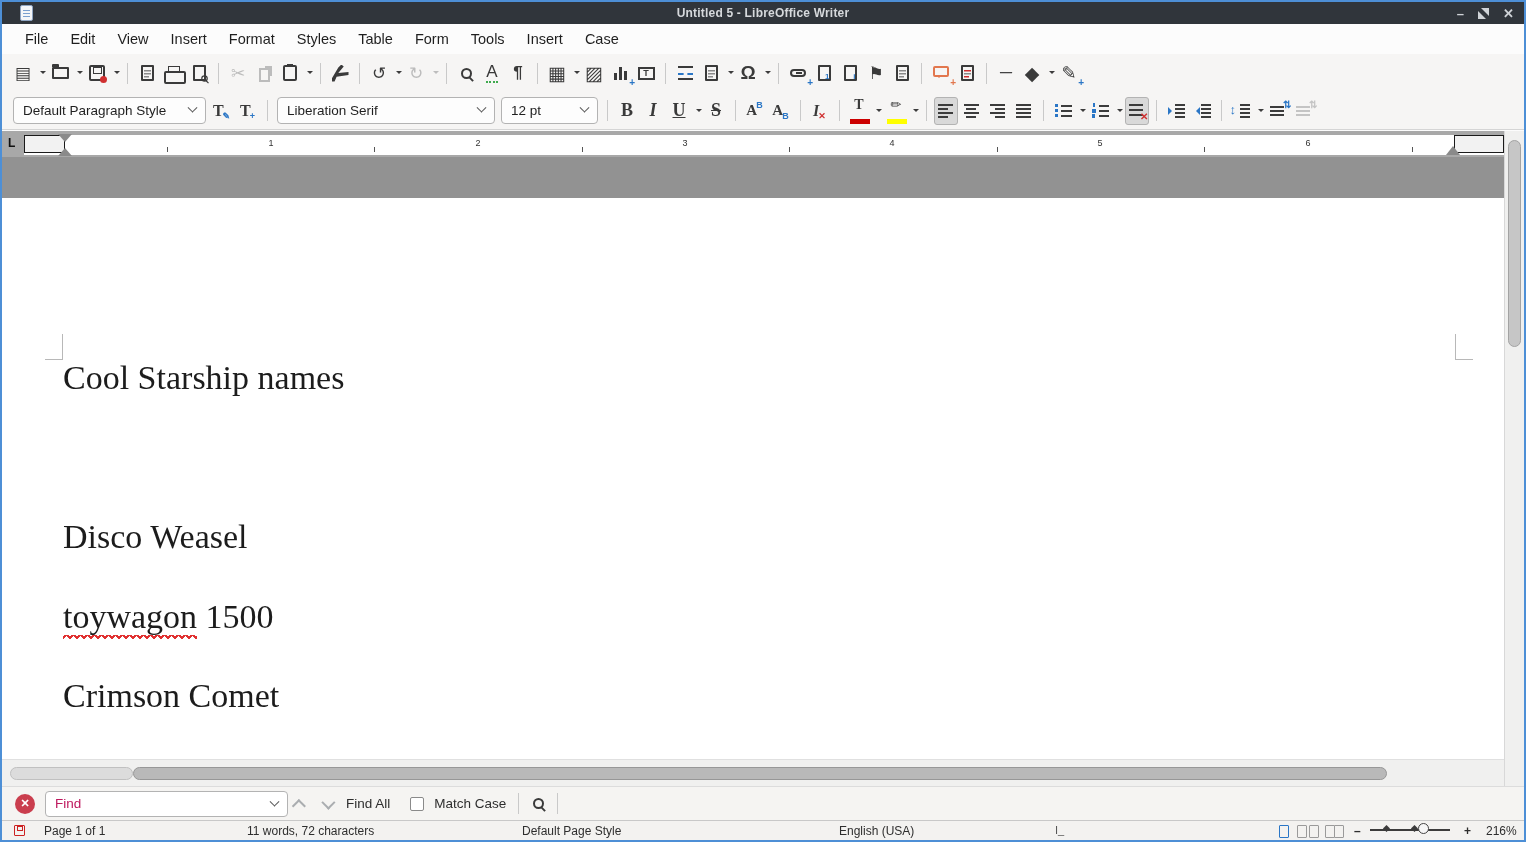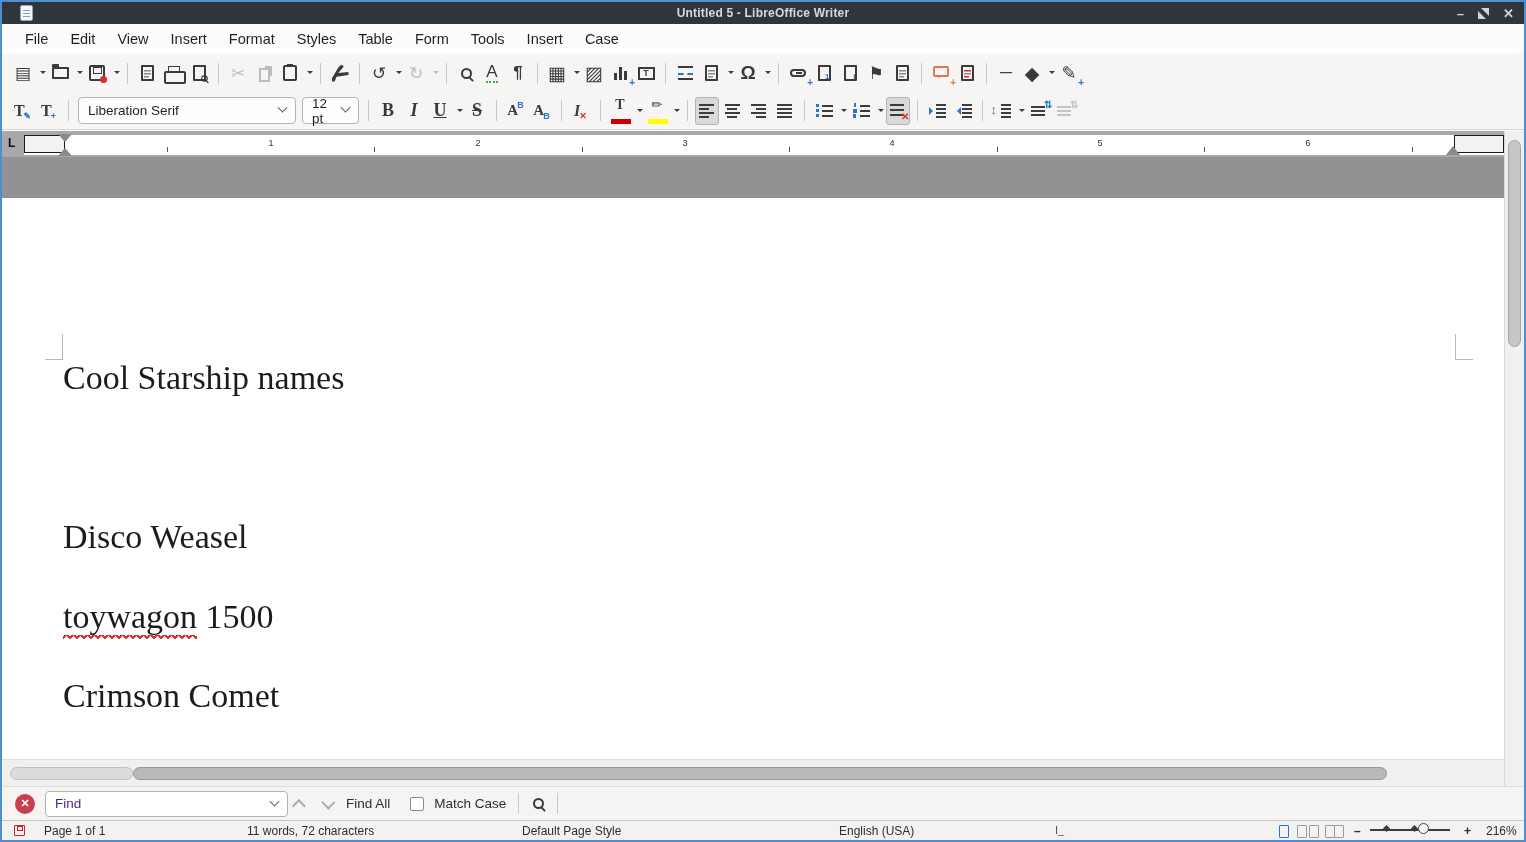--- a/index.html
+++ b/index.html
@@ -121,21 +121,21 @@
   .vscroll { position:absolute; right:0; top:129px; width:20px; height:655px; background:#f0f0ef; border-left:1px solid #d8d8d8; }
   .vthumb { position:absolute; left:3px; top:9px; width:13px; height:207px; background:#c6c6c6; border:1px solid #a3a3a3; border-radius:7px; }
   .hscroll-row { position:absolute; left:0; top:757px; width:1502px; height:27px; background:#f0f0ef; border-top:1px solid #e0e0e0; }
   .hseg { position:absolute; left:8px; top:7px; width:123px; height:13px; background:#dcdcdc; border:1px solid #c0c0c0; border-radius:7px; }
   .hthumb { position:absolute; left:131px; top:7px; width:1254px; height:13px; background:#b9b9b9; border:1px solid #979797; border-radius:7px; }
 
   
   .findbar { position:absolute; left:0; top:784px; width:100%; height:34px; background:#f5f4f2; border-top:1px solid #dcdcdc; display:flex; align-items:center; padding-left:13px; }
   .fclose { width:20px; height:20px; border-radius:50%; background:#ca3e4e; color:#fff; font-size:11px; font-weight:bold; display:flex; align-items:center; justify-content:center; }
   .fcombo { width:243px; height:26px; margin-left:10px; position:relative; }
-  .fcombo input { width:100%; height:100%; border:1px solid #b3b3b3; border-radius:4px; padding:0 24px 0 9px; font-size:13.5px; font-family:"Liberation Sans", sans-serif; color:#4c1d95; background:#fff; outline:none; }
+  .fcombo input { width:100%; height:100%; border:1px solid #b3b3b3; border-radius:4px; padding:0 24px 0 9px; font-size:13.5px; font-family:"Liberation Sans", sans-serif; color:#be185d; background:#fff; outline:none; }
   .fcombo .chev { position:absolute; right:10px; top:10px; }
   .fchev { width:10px; height:10px; border-left:2px solid #aaadb0; border-top:2px solid #aaadb0; margin:0 8px; }
   .fchev.up { transform:rotate(45deg) translateY(3px); }
   .fchev.down { transform:rotate(-135deg) translateY(2px); }
   .flabel { font-size:13.5px; color:#2e2e2e; margin:0 6px; }
   .fcheck { width:14px; height:14px; border:1px solid #8a8a8a; border-radius:2px; background:#fff; margin:0 4px 0 14px; }
 
   
   .statusbar { position:absolute; left:0; top:818px; width:100%; height:20px; background:#f3f2f0; border-top:1px solid #c8c8c8; font-size:12px; color:#2e2e2e; }
   .sb { position:absolute; top:3px; }
@@ -306,34 +306,38 @@
           <span style="font-size:19px">◆</span>
         </span>
         <span class="dd"></span>
     <span class="tbtn">
           <span style="font-size:18px">✎</span>
           <span class="plus">+</span>
         </span>
   </div>
 
   <div class="tb-row tb2">
+    <span class="combo" style="width:193px">
+          <span>Default Paragraph Style</span>
+          <span class="chev"></span>
+        </span>
     <span class="tbtn">
           <span class="f-serif" style="font-size:16px">T</span>
           <span class="subb">✎</span>
         </span>
     <span class="tbtn">
           <span class="f-serif" style="font-size:16px">T</span>
           <span class="subb">+</span>
         </span>
     <span class="sp"></span>
     <span class="combo" style="width:218px">
           <span>Liberation Serif</span>
           <span class="chev"></span>
         </span>
-    <span class="combo" style="width:57px">
+    <span class="combo" style="width:97px">
           <span>12 pt</span>
           <span class="chev"></span>
         </span>
     <span class="sp"></span>
     <span class="tbtn">
           <span class="f-serif">B</span>
         </span>
     <span class="tbtn">
           <span class="f-it">I</span>
         </span>

